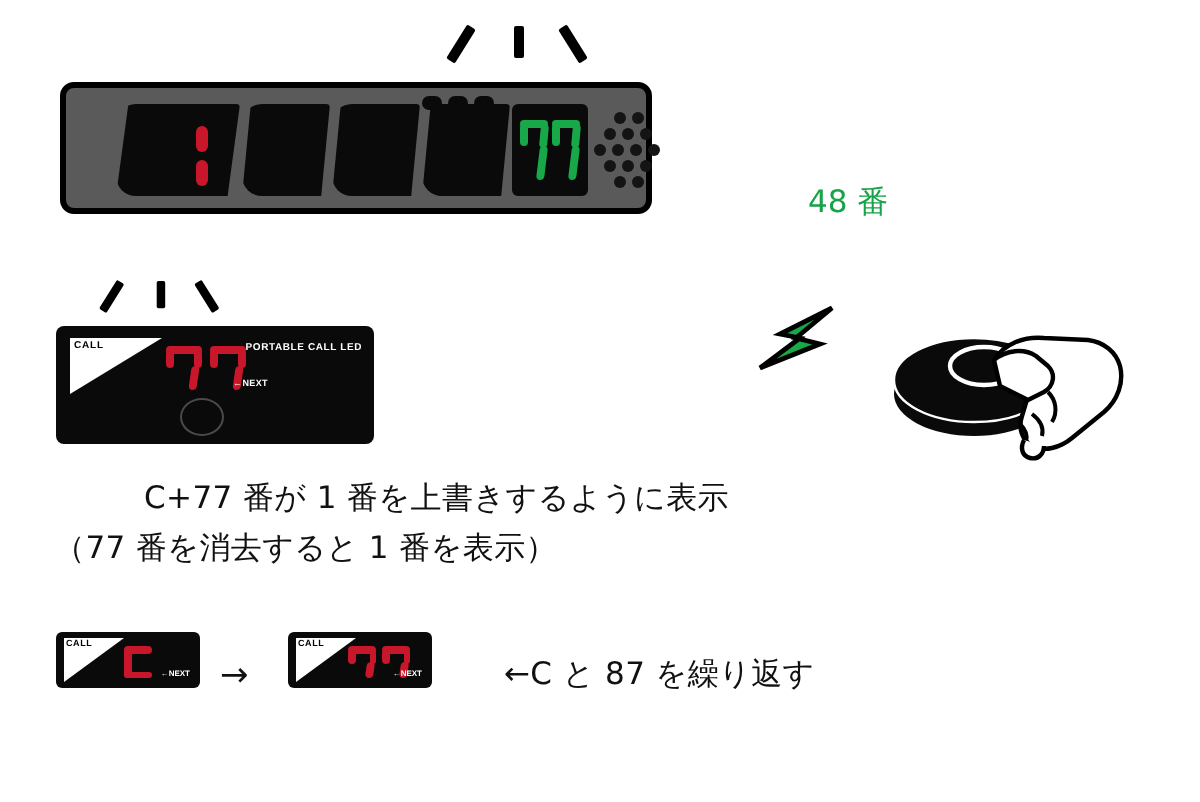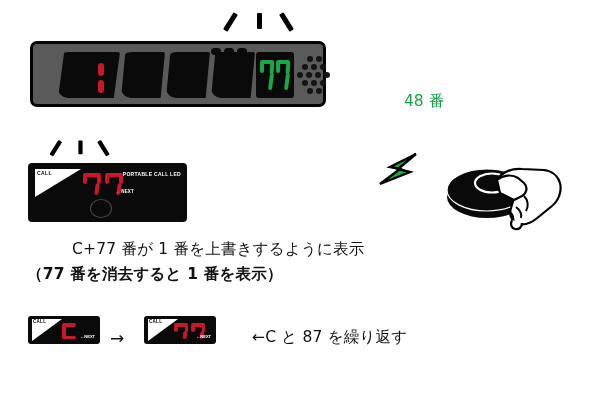--- a/index.html
+++ b/index.html
@@ -118,21 +118,21 @@
   
   .mini-arrow{position:absolute;left:110px;top:330px;font-size:17px;color:#111;
               font-family:"DejaVu Sans",sans-serif;line-height:1;}
 
   
   .jp{
     font-family:"DejaVu Sans","Liberation Sans",sans-serif;
     color:#111;font-size:15.5px;letter-spacing:.2px;white-space:nowrap;
   }
   #caption-line1{left:44px;top:239px;margin-left:28px;}
-  #caption-line2{left:27px;top:264px;font-weight:bold;}
+  #caption-line2{left:27px;top:264px;}
   #repeat-caption{left:252px;top:327px;}
 
   #green-label{
     left:404px;top:91px;color:#17a349;font-size:15.5px;
     font-family:"DejaVu Sans","Liberation Sans",sans-serif;white-space:nowrap;
   }
 
   
   #lightning{left:376px;top:152px;width:44px;height:40px;}
 

